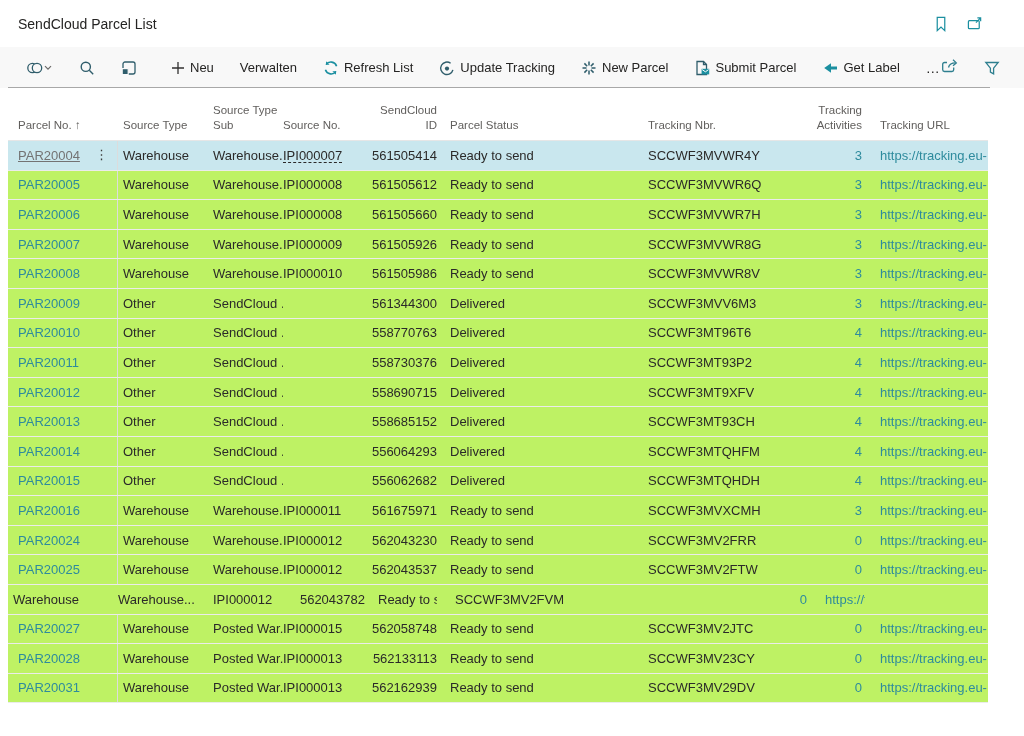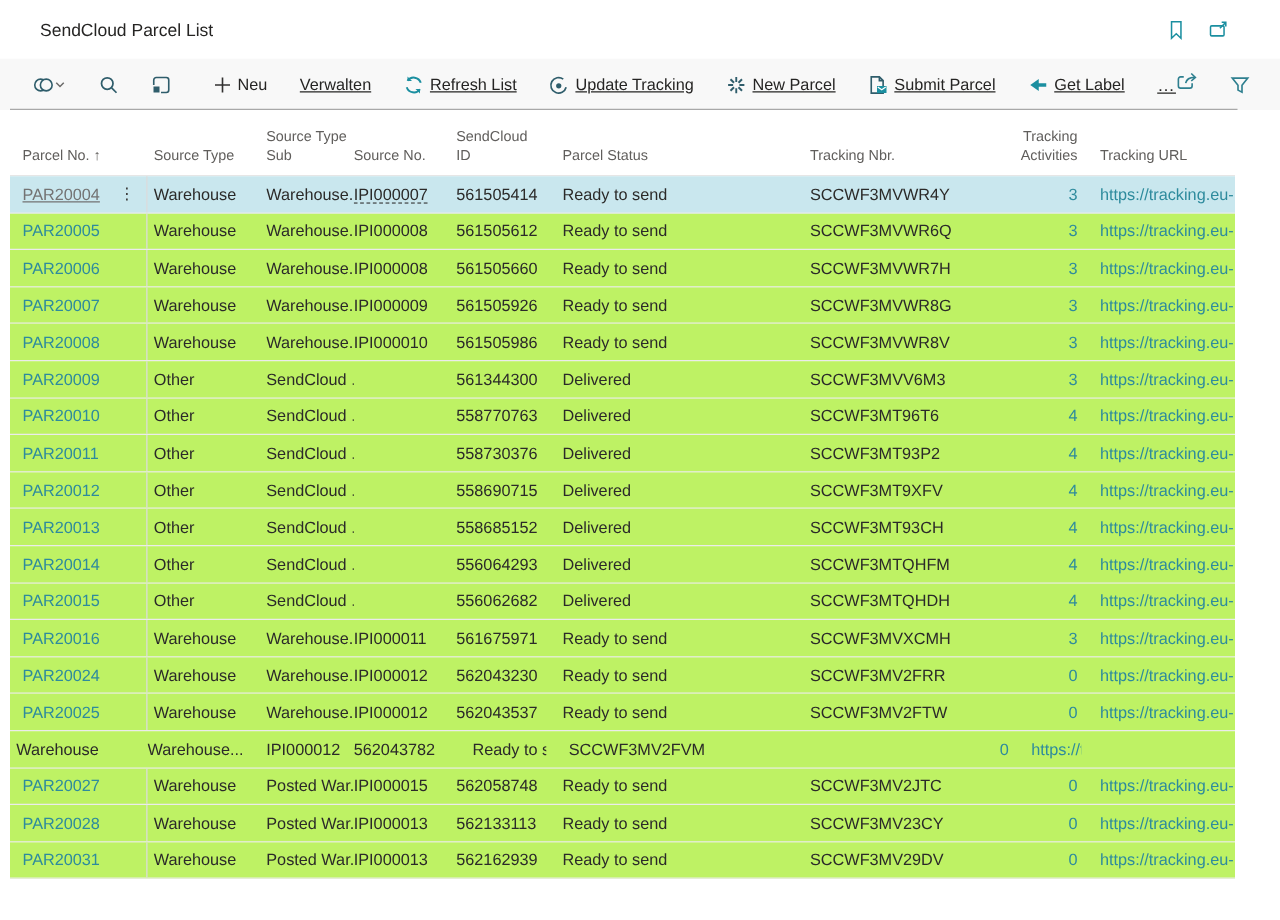--- a/index.html
+++ b/index.html
@@ -2,52 +2,52 @@
 <html><head>
 <meta charset="utf-8">
 <style>
   * { margin:0; padding:0; box-sizing:border-box; }
   html,body { background:#fff; }
   .page {
     width:1024px; height:736px; background:#fff; position:relative;
     font-family:"Liberation Sans", sans-serif; color:#252423; overflow:hidden;
   }
   
-  .titlebar { height:47px; display:flex; align-items:center; padding-left:32px; background:#fff; }
+  .titlebar { height:47px; display:flex; align-items:center; padding-left:18px; background:#fff; }
   .title { font-size:14px; color:#252423; }
   .titlebar-icons { margin-left:auto; margin-right:41px; display:flex; gap:17px; align-items:center; }
   .ticon { width:17px; height:17px; display:flex; align-items:center; justify-content:center; cursor:pointer; }
 
   
   .toolbar {
     height:41px; background:#f8f8f8; display:flex; align-items:center;
     padding:0 39px 0 26px; position:relative;
   }
   .toolbar::after { content:''; position:absolute; left:8px; right:34px; bottom:0; height:1px; background:#a8a8a8; }
   .tb-item { display:flex; align-items:center; gap:5px; font-size:13px; color:#252423; cursor:pointer; white-space:nowrap; }
-  .tb-item + .tb-item { margin-left:26px;text-decoration:underline; }
+  .tb-item + .tb-item { margin-left:26px; }
   .tb-sep { width:1px; height:22px; background:#c8c8c8; margin:0 15px 0 13px; }
   .tb-right { margin-left:auto; display:flex; align-items:center; gap:24px; }
   .icon16 { width:16px; height:16px; display:block; }
   .ellipsis { font-size:14px; letter-spacing:1px; color:#252423; }
 
   
   .table { margin:12px 0 0 8px; width:980px; }
   .grid-cols { display:grid; grid-template-columns:110px 95px 70px 82px 72px 193px 180px 55px 123px; }
   .thead { height:41px; align-items:end; padding-bottom:7px; border-bottom:1px solid #e6e6e6; }
   .th { font-size:11.5px; color:#605e5c; line-height:1.3; white-space:pre-line; }
   .trow { height:29.6px; align-items:center; border-bottom:1px solid #ebebeb; background:#bef264; font-size:13px; cursor:pointer; }
   .trow.selected { background:var(--selected-row,#c9e7ee); }
   .c1 { padding-left:10px; border-right:1px solid #dcdcdc; align-self:stretch; display:flex; align-items:center; justify-content:space-between; padding-right:9px; }
   .thead .c1 { border-right:none; align-self:end; display:block; }
   .c2 { padding-left:5px; }
   .c6 { padding-left:13px; }
   .c7 { padding-left:6px;margin-left:12px; }
   .c9 { padding-left:15px; overflow:hidden; white-space:nowrap; }
-  .num, .c5 { }
+  .num, .c5 { text-align:right; }
   .c8 { text-align:right; padding-right:3px; }
   .td { overflow:hidden; white-space:nowrap; color:#2b2a29; }
   .parcel-link { color:var(--link,#2e8b9d); text-decoration:none; }
   .trow.selected .parcel-link { color:#737373; text-decoration:underline; }
   .src-no-link { text-decoration:underline dashed 1px; text-underline-offset:2px; }
   .row-menu { color:#3b3a39; font-size:13px; line-height:10px; cursor:pointer; }
   .act-num { color:var(--link,#2e8b9d); }
   .url-link { color:var(--link,#2e8b9d); }
 </style>
 </head>

